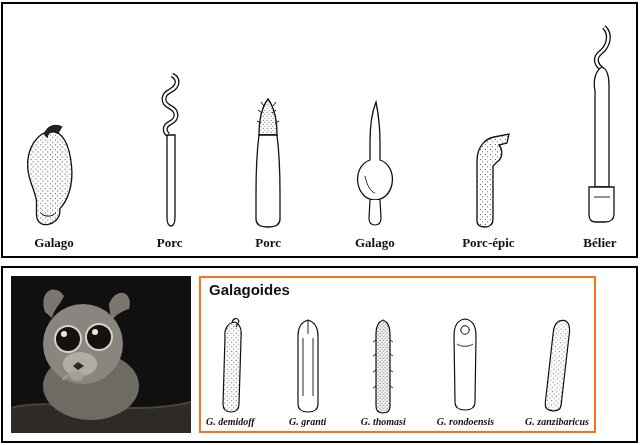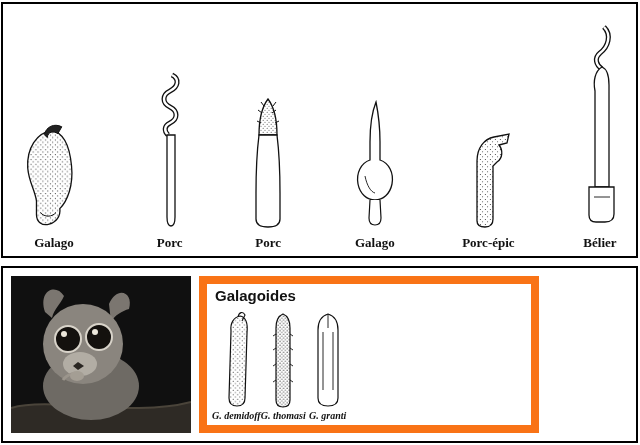--- a/index.html
+++ b/index.html
@@ -12,26 +12,26 @@
   .specimen-row{position:absolute;left:0;top:0;right:0;bottom:0;
                 display:flex;justify-content:space-between;align-items:stretch;
                 padding:6px 10px 5px 12px;}
   .specimen{display:flex;flex-direction:column;justify-content:flex-end;align-items:center;}
   .specimen svg{display:block;}
   .specimen-label{font-weight:bold;font-size:13px;margin-top:4px;white-space:nowrap;}
 
   .photo{position:absolute;left:8px;top:8px;width:180px;height:157px;}
   .photo svg{display:block;}
 
-  .galagoides-box{position:absolute;left:196px;top:8px;width:340px;height:157px;
-                  border:8px solid #f97316;box-sizing:border-box;background:#fff;}
+  .galagoides-box{position:absolute;left:196px;top:8px;width:397px;height:157px;
+                  border:2px solid #f97316;box-sizing:border-box;background:#fff;}
   .galagoides-title{position:absolute;left:8px;top:3px;
                     font-family:"Liberation Sans",sans-serif;font-weight:bold;font-size:15px;}
   .species-row{position:absolute;left:5px;right:5px;bottom:4px;
-               display:flex;align-items:flex-end;}
+               display:flex;justify-content:space-between;align-items:flex-end;}
   .species{display:flex;flex-direction:column;align-items:center;justify-content:flex-end;}
   .species-label{font-weight:bold;font-style:italic;font-size:10px;margin-top:2px;white-space:nowrap;}
 
   path,circle,ellipse,line{vector-effect:non-scaling-stroke;}
 </style>
 </head>
 <body>
 
 <div class="figure">
 
@@ -152,40 +152,62 @@
             </pattern>
               </defs>
             <path d="M24,9 C25,4 29,3 31,7 L28,13" fill="none" stroke="#111" stroke-width="1.1"></path>
             <path d="M26,8 C20,9 16,15 17,23 L15,90 Q15,98 23,98 Q31,98 31,90 L33,25 C34,15 32,9 26,8 Z" fill="url(#pd1)" stroke="#111" stroke-width="1.2"></path>
           </svg>
           <div class="species-label">G. demidoff</div>
         </div>
 
         <div class="species">
           <svg width="44" height="100" viewBox="0 0 44 100">
+            <path d="M22,6 C15,8 12,14 12,22 L12,90 Q12,98 22,98 Q32,98 32,90 L32,22 C32,14 29,8 22,6 Z" fill="#fff" stroke="#111" stroke-width="1.2"></path>
+            <path d="M22,6 L22,20 M17,24 L17,82 M27,24 L27,82" fill="none" stroke="#111" stroke-width="0.9"></path>
+          </svg>
+          <div class="species-label">G. granti</div>
+        </div>
+
+        <div class="species">
+          <svg width="44" height="100" viewBox="0 0 44 100">
             <defs>
                 <pattern id="pd3" width="3.6" height="3.6" patternUnits="userSpaceOnUse">
               <circle cx="1" cy="1.1" r="0.6" fill="#333"></circle>
                   <circle cx="2.8" cy="2.9" r="0.55" fill="#333"></circle>
             </pattern>
               </defs>
             <path d="M22,6 C17,8 15,13 15,20 L15,92 Q15,99 22,99 Q29,99 29,92 L29,20 C29,13 27,8 22,6 Z" fill="url(#pd3)" stroke="#111" stroke-width="1.2"></path>
             <path d="M15,26 l-3,2 M15,40 l-3,2 M15,56 l-3,2 M15,72 l-3,2 M29,26 l3,2 M29,40 l3,2 M29,56 l3,2 M29,72 l3,2" stroke="#111" stroke-width="0.9" fill="none"></path>
           </svg>
           <div class="species-label">G. thomasi</div>
         </div>
 
-        <div class="species">
-          <svg width="44" height="100" viewBox="0 0 44 100">
-            <path d="M22,6 C15,8 12,14 12,22 L12,90 Q12,98 22,98 Q32,98 32,90 L32,22 C32,14 29,8 22,6 Z" fill="#fff" stroke="#111" stroke-width="1.2"></path>
-            <path d="M22,6 L22,20 M17,24 L17,82 M27,24 L27,82" fill="none" stroke="#111" stroke-width="0.9"></path>
-          </svg>
-          <div class="species-label">G. granti</div>
-        </div>
-
-
-
+
+        <div class="species">
+          <svg width="44" height="100" viewBox="0 0 44 100">
+            <path d="M22,5 C14,6 11,13 11,22 L12,88 Q12,96 22,96 Q32,96 32,88 L33,22 C33,13 30,6 22,5 Z" fill="#fff" stroke="#111" stroke-width="1.2"></path>
+            <circle cx="22" cy="16" r="4.2" fill="#fff" stroke="#111" stroke-width="1.1"></circle>
+            <path d="M14,30 C18,33 26,33 30,30" fill="none" stroke="#111" stroke-width="0.9"></path>
+          </svg>
+          <div class="species-label">G. rondoensis</div>
+        </div>
+
+        <div class="species">
+          <svg width="44" height="100" viewBox="0 0 44 100">
+            <defs>
+                <pattern id="pd6" width="4.5" height="4.5" patternUnits="userSpaceOnUse">
+              <circle cx="1.3" cy="1.4" r="0.55" fill="#444"></circle>
+                  <circle cx="3.5" cy="3.6" r="0.5" fill="#444"></circle>
+            </pattern>
+              </defs>
+            <g transform="rotate(4 22 50)">
+              <path d="M26,6 C19,6 16,12 16,20 L13,90 Q13,97 21,97 Q29,97 29,90 L32,22 C33,13 31,7 26,6 Z" fill="url(#pd6)" stroke="#111" stroke-width="1.2"></path>
+            </g>
+          </svg>
+          <div class="species-label">G. zanzibaricus</div>
+        </div>
 
       </div>
     </div>
 
   </div>
 </div>
 
 </body></html>

